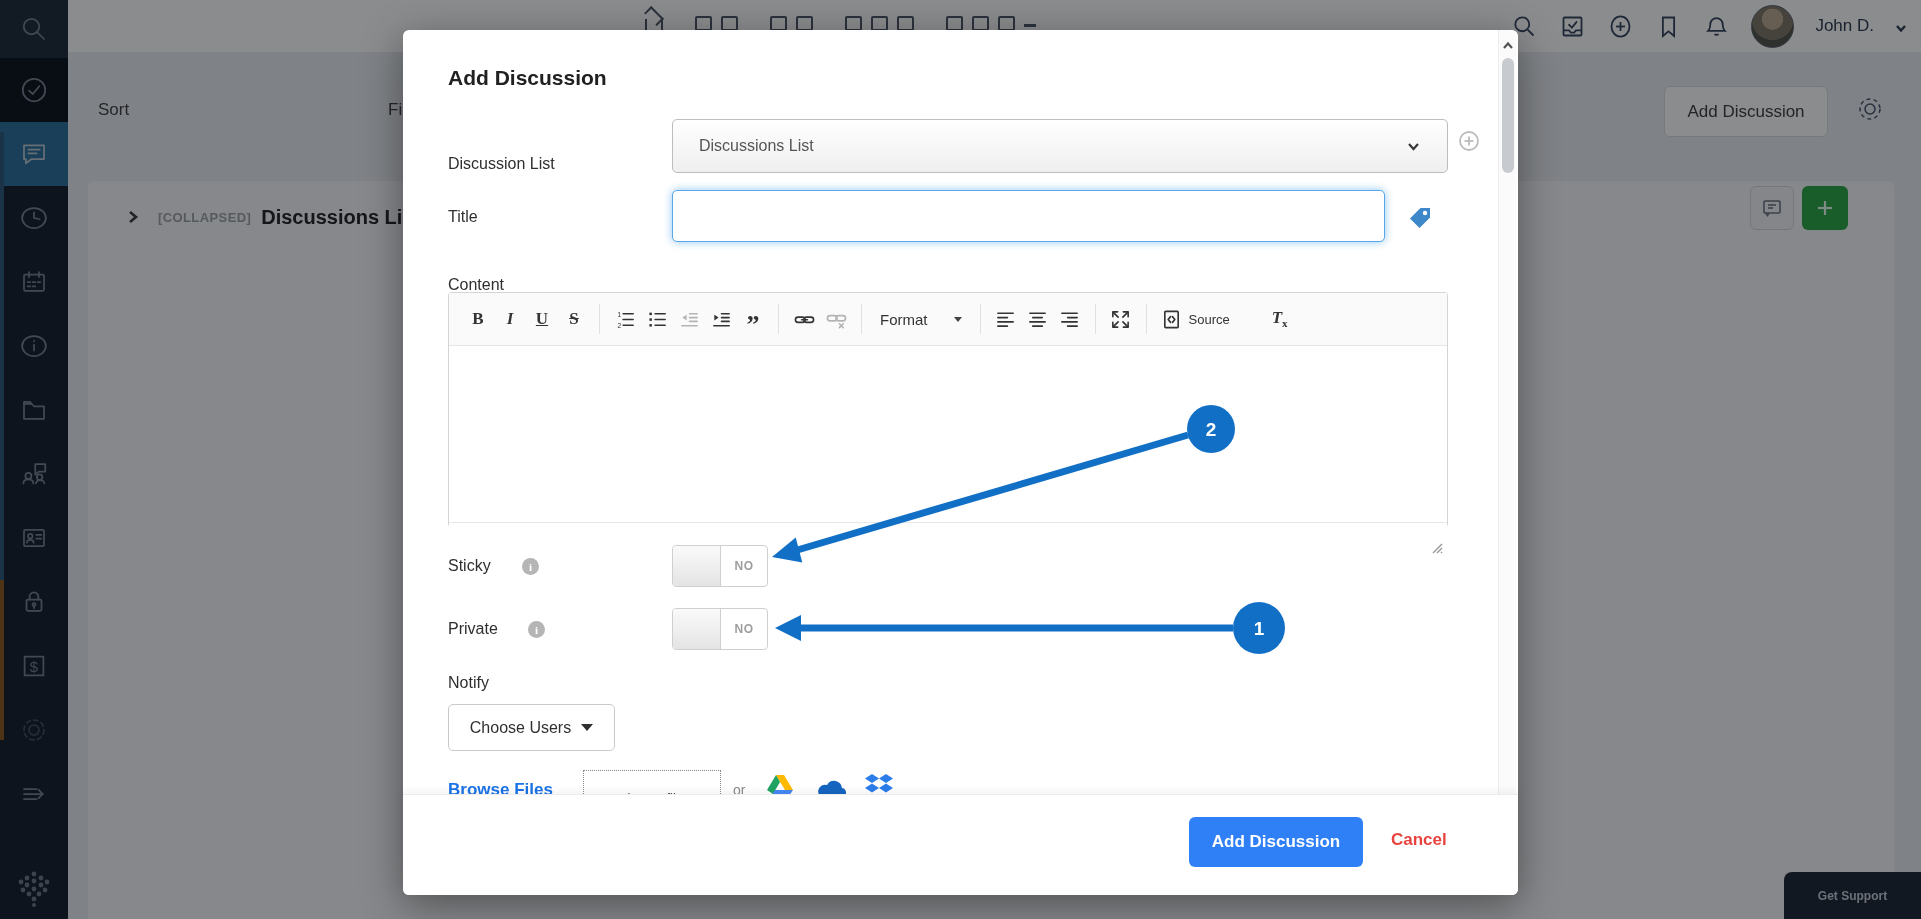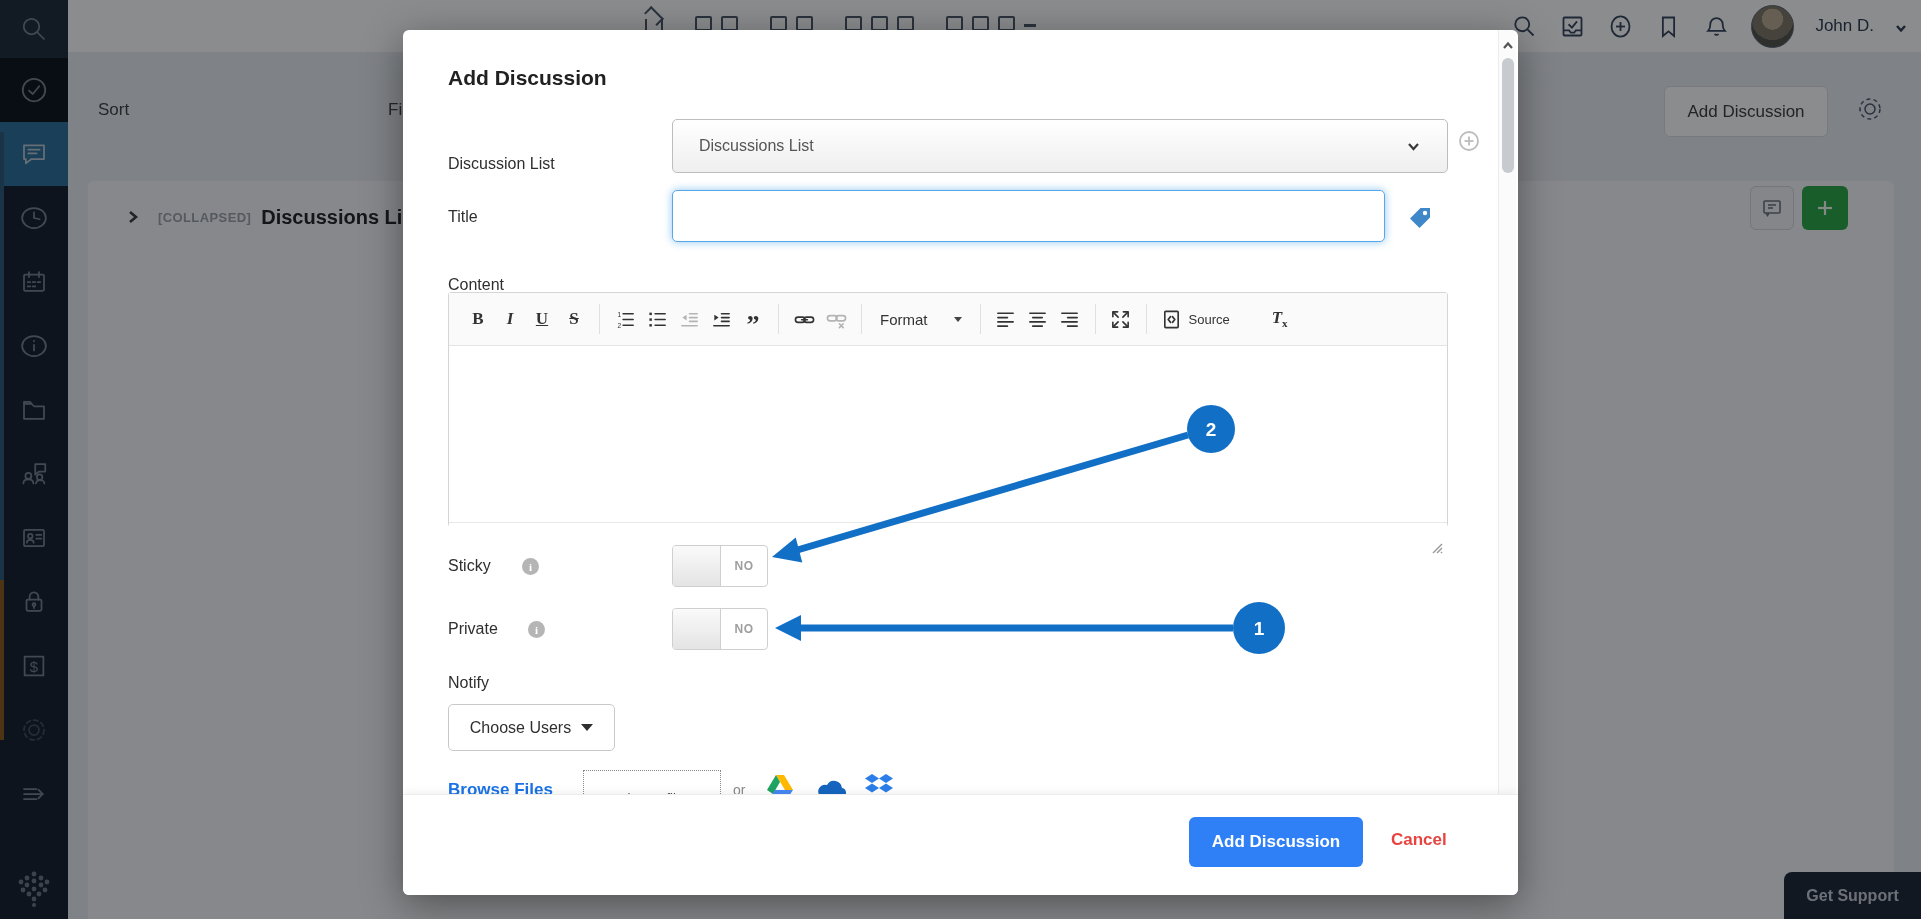--- a/index.html
+++ b/index.html
@@ -58,21 +58,21 @@
   #row-chevron { margin-left:38px; width:14px; height:14px; }
   #row-chevron svg { width:14px; height:14px; stroke:#3a3a3a; stroke-width:2.6; fill:none; }
   #collapsed-tag { margin-left:18px; font-size:13px; font-weight:bold; color:#9aa0a6; letter-spacing:.4px; }
   #collapsed-title { margin-left:10px; font-size:20px; font-weight:bold; color:#202124; }
   #row-comment-btn { position:absolute; right:100px; top:5px; width:44px; height:44px; border:1px solid #d4d6d9; border-radius:6px; background:#f2f3f5; display:flex; align-items:center; justify-content:center; cursor:pointer; }
   #row-comment-btn svg { width:24px; height:24px; stroke:#6b7480; stroke-width:1.6; fill:none; }
   #row-add-btn { position:absolute; right:46px; top:5px; width:46px; height:44px; border-radius:6px; background:var(--add-green); display:flex; align-items:center; justify-content:center; cursor:pointer; }
   #row-add-btn svg { width:22px; height:22px; stroke:#eafbef; stroke-width:2.2; fill:none; }
 
   
-  #get-support { position:absolute; right:0; bottom:0; width:137px; height:47px; background:#1a2433; color:#c6ccd4; font-size:16px; font-weight:bold; display:flex; align-items:center; justify-content:center; border-radius:8px 0 0 0; cursor:pointer; z-index:7; }
+  #get-support { position:absolute; right:0; bottom:0; width:137px; height:47px; background:#1a2433; color:#c6ccd4; font-size:12px; font-weight:bold; display:flex; align-items:center; justify-content:center; border-radius:8px 0 0 0; cursor:pointer; z-index:7; }
 
   
   #overlay { position:absolute; inset:0; background:rgba(8,10,14,0.47); z-index:50; }
 
   
   #modal { position:absolute; left:403px; top:30px; width:1115px; height:865px; background:#fff; border-radius:6px; box-shadow:0 10px 40px rgba(0,0,0,.4); z-index:100; }
   #modal-title { position:absolute; left:45px; top:36px; font-size:21px; font-weight:bold; color:#212121; }
 
   .field-label { position:absolute; left:45px; font-size:16px; color:#2f2f2f; }
 

